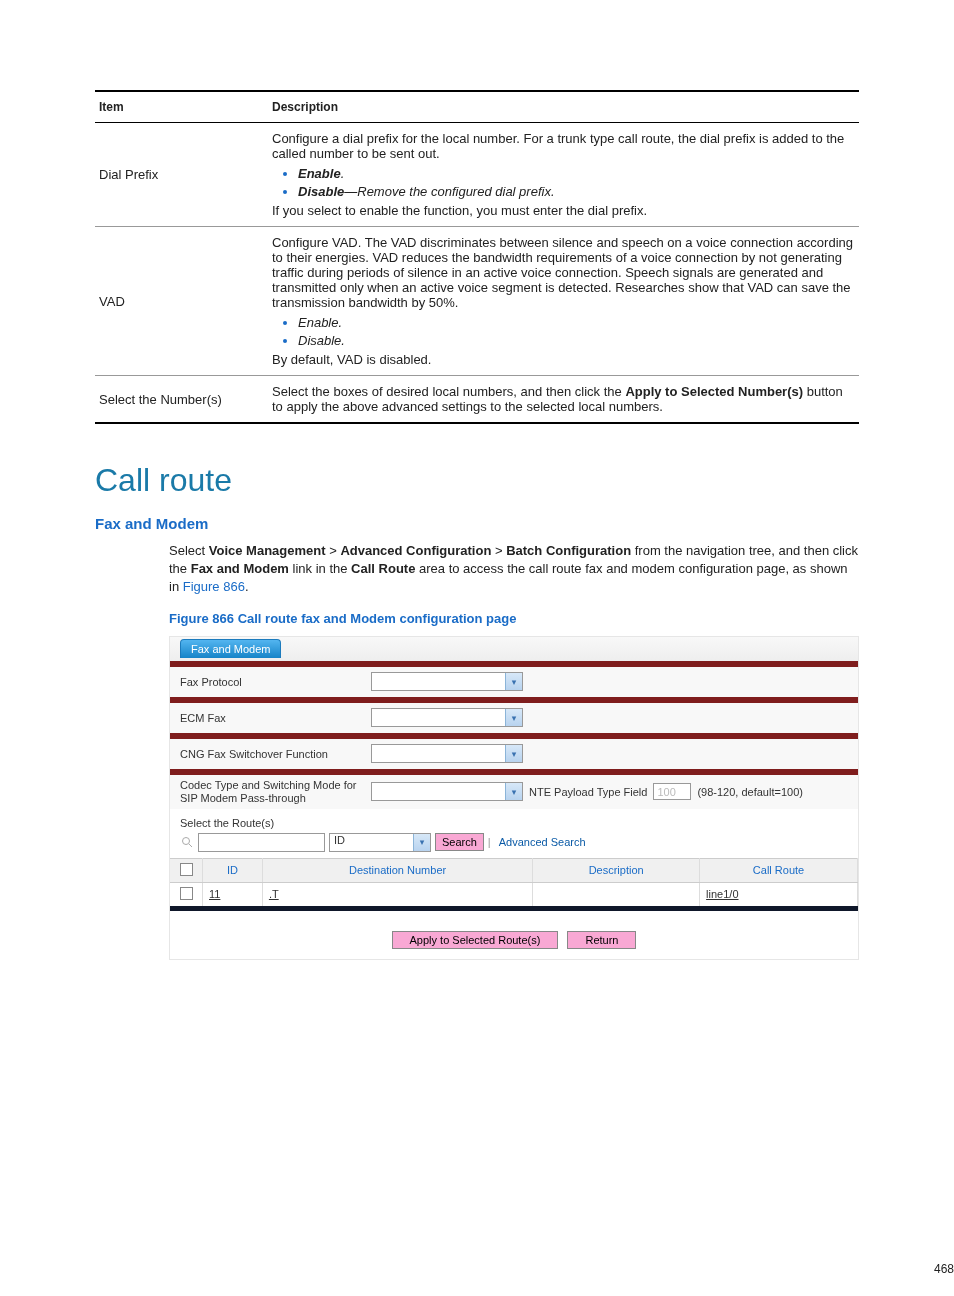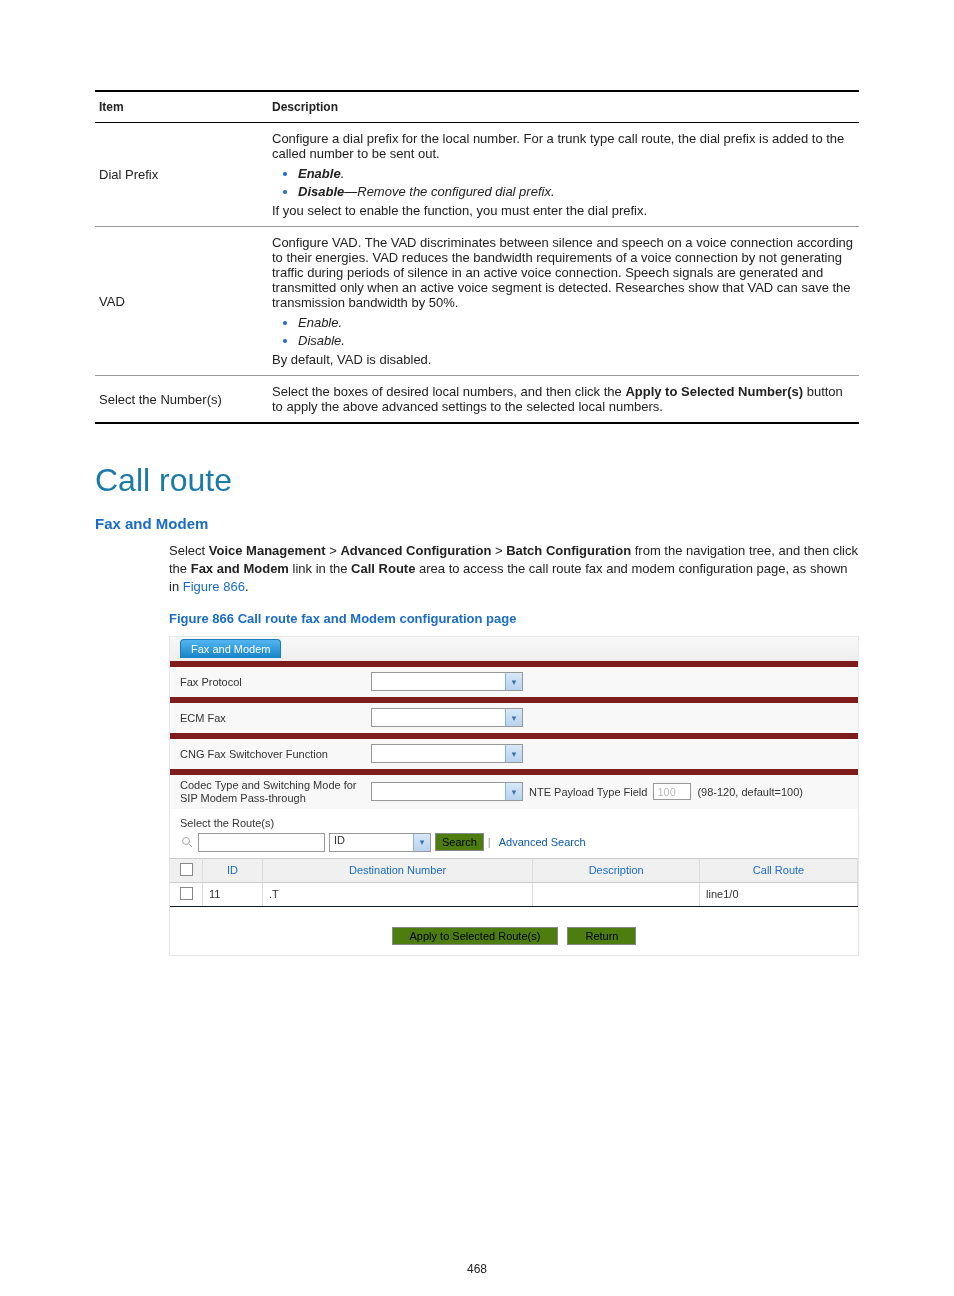--- a/index.html
+++ b/index.html
@@ -146,60 +146,61 @@
     width:14px; height:14px;
     display:inline-flex; align-items:center; justify-content:center;
     color:#999;
   }
   .search-box {
     border:1px solid #999; height:17px; width:125px;
     background:#fff;
   }
   .sel2 { width:100px; }
   .btn {
-    border:1px solid #888; background:#4d7c0f;
+    border:1px solid #888; background:#f9a8d4;
     padding:2px 6px; font-size:11px;
   }
   .adv-link { color:#0a5aa6; font-size:11px; margin-left:4px; cursor:pointer; }
 
   table.res {
     width:100%;
     border-collapse:collapse;
     font-size:11px;
     border-top:1px solid #ccc;
   }
   table.res th {
     background:#f0f0f0;
     color:#1a6cc7;
     font-weight:normal;
     padding:4px 6px;
     border-bottom:1px solid #ccc;
     border-right:1px solid #ddd;
   }
   table.res td {
     padding:4px 6px;
-    border-bottom:1px solid #0f172a;
+    border-bottom:5px solid #0f172a;
     border-right:1px solid #ddd;
     background:#fff;
+    text-decoration:underline;
   }
   table.res th.cb, table.res td.cb { width:20px; text-align:center; }
   .cbx {
     display:inline-block; width:11px; height:11px;
     border:1px solid #888; background:#fff;
   }
   .btm-btns {
     text-align:center;
     padding:12px 0 2px 0;
   }
   .btm-btns .btn { margin:8px 3px; padding:2px 17px; }
   .pagenum {
     position:absolute;
     bottom:20px;
     left:0; right:0;
-    text-align:center;
+    text-align:right;
     font-size:12px;
   }
 </style>
 </head>
 <body>
 
 <div class="page">
 
   <table class="desc-table">
     <thead>

